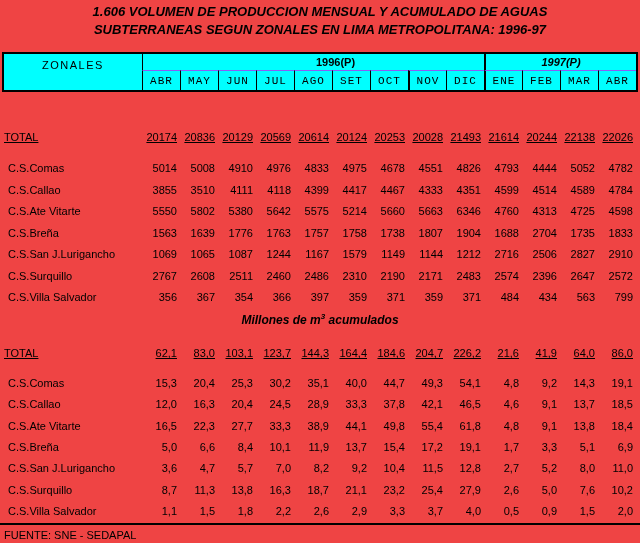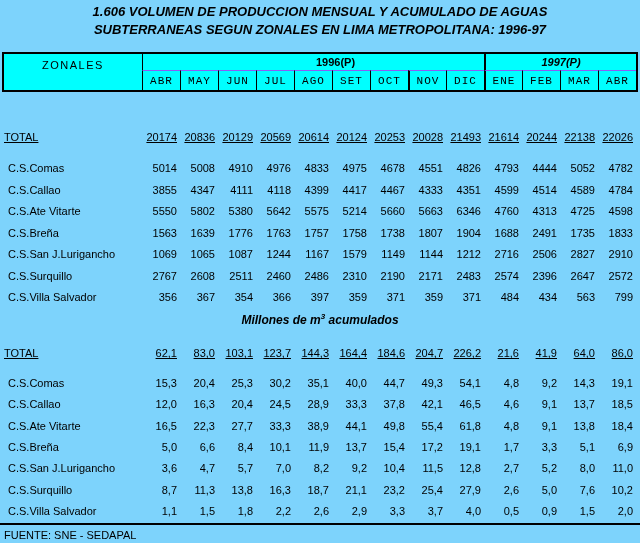--- a/index.html
+++ b/index.html
@@ -1,20 +1,20 @@
 <!DOCTYPE html>
 <html><head>
 <meta charset="utf-8">
 <style>
   html, body { margin: 0; padding: 0; background: #ffffff; }
   .page {
     position: relative;
     width: 640px;
     height: 543px;
-    background: #7dd3fc;
+    background: #ef4444;
     font-family: "Liberation Sans", sans-serif;
     color: #000000;
     overflow: hidden;
   }
   
   .title-block {
     position: absolute;
     top: 3px; left: 0; right: 0;
     text-align: center;
     font-weight: bold;
@@ -173,21 +173,21 @@
         <div class="val">4551</div>
         <div class="val">4826</div>
         <div class="val">4793</div>
         <div class="val">4444</div>
         <div class="val">5052</div>
         <div class="val">4782</div>
       </div>
       <div class="row" style="top: 184px;">
         <div class="label">C.S.Callao</div>
         <div class="val">3855</div>
-        <div class="val">4347</div>
+        <div class="val">3510</div>
         <div class="val">4111</div>
         <div class="val">4118</div>
         <div class="val">4399</div>
         <div class="val">4417</div>
         <div class="val">4467</div>
         <div class="val">4333</div>
         <div class="val">4351</div>
         <div class="val">4599</div>
         <div class="val">4514</div>
         <div class="val">4589</div>
@@ -214,21 +214,21 @@
         <div class="val">1563</div>
         <div class="val">1639</div>
         <div class="val">1776</div>
         <div class="val">1763</div>
         <div class="val">1757</div>
         <div class="val">1758</div>
         <div class="val">1738</div>
         <div class="val">1807</div>
         <div class="val">1904</div>
         <div class="val">1688</div>
-        <div class="val">2491</div>
+        <div class="val">2704</div>
         <div class="val">1735</div>
         <div class="val">1833</div>
       </div>
       <div class="row" style="top: 248px;">
         <div class="label">C.S.San J.Lurigancho</div>
         <div class="val">1069</div>
         <div class="val">1065</div>
         <div class="val">1087</div>
         <div class="val">1244</div>
         <div class="val">1167</div>

